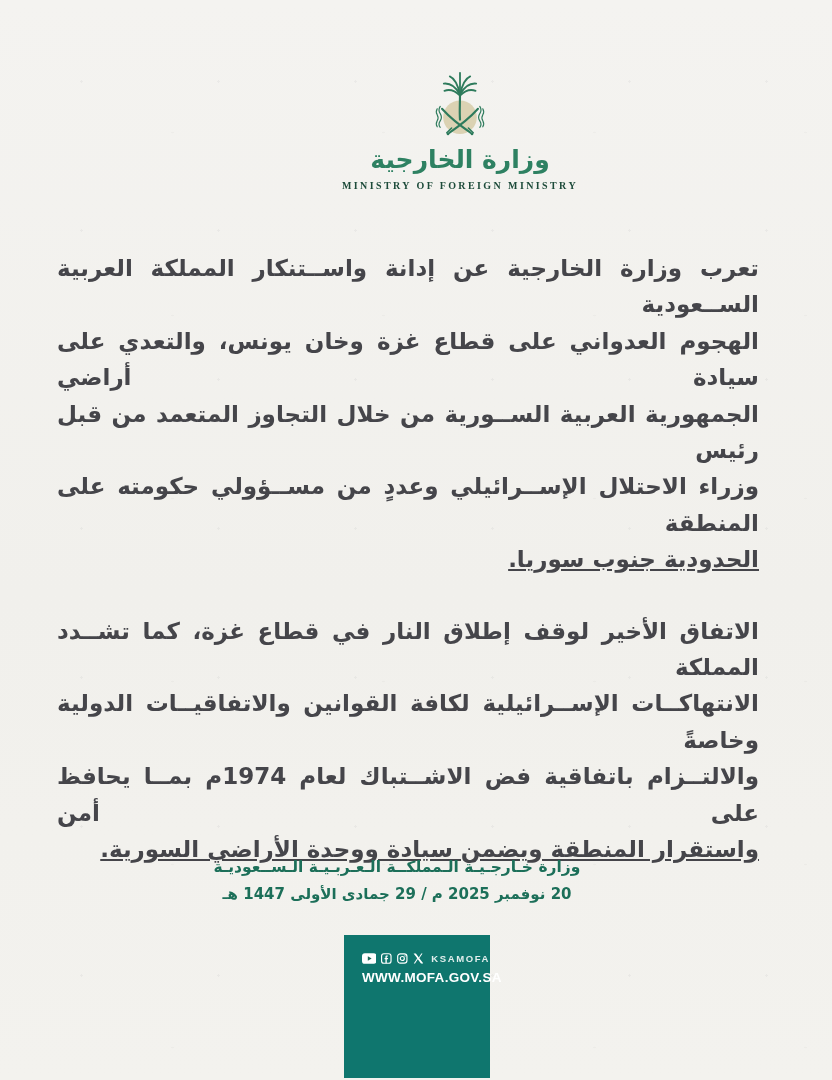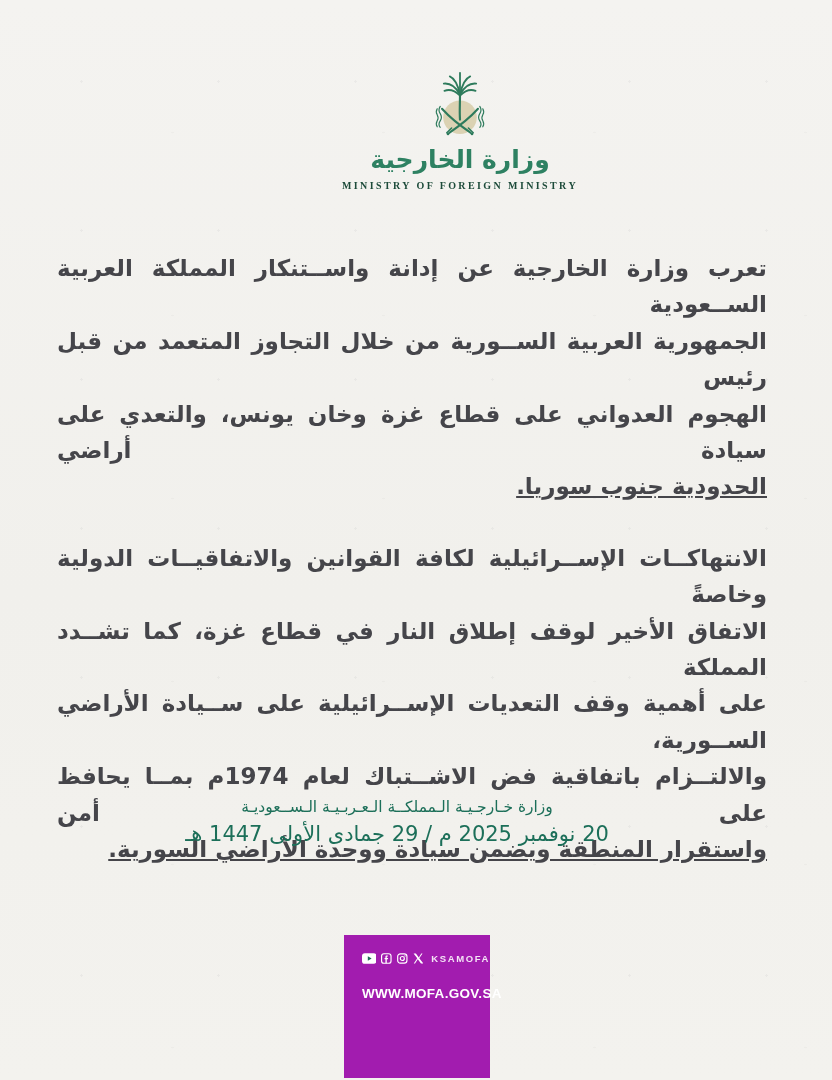--- a/index.html
+++ b/index.html
@@ -25,49 +25,49 @@
   .ministry-en{
     margin-top:5px;font-family:"Liberation Serif",serif;font-weight:bold;
     font-size:10px;letter-spacing:2.4px;color:#1d4b3a;
   }
 
   
   .statement{
     position:absolute;top:250px;left:57px;width:718px;
     direction:rtl;color:#45454a;font-weight:bold;font-size:23px;
   }
-  .para{margin:0 8px 35px 0;}
+  .para{margin:0 16px 35px 0;}
   .line{
     line-height:36.4px;
     text-align:justify;text-align-last:justify;
     overflow:hidden;white-space:normal;
   }
   .line-last{text-align-last:right;text-decoration:underline;}
 
   
   .signature{
-    position:absolute;top:796px;left:0;width:794px;text-align:center;
-    direction:rtl;color:#1c6f59;font-weight:normal;
+    position:absolute;top:856px;left:0;width:794px;text-align:center;
+    direction:rtl;color:#1c6f59;font-weight:bold;
   }
   .sig-org{font-size:15.5px;line-height:22px;}
-  .sig-date{font-size:21px;line-height:22px;margin-top:5px;}
+  .sig-date{font-size:15px;line-height:22px;margin-top:5px;}
 
   
   .footer-box{
     position:absolute;left:344px;top:935px;width:146px;height:143px;
-    background:#a21caf;box-sizing:border-box;padding:17px 0 0 18px;
+    background:#0f766e;box-sizing:border-box;padding:17px 0 0 18px;
   }
   .social-row{display:flex;align-items:center;gap:5px;height:13px;}
   .social-row svg{display:block;}
   .handle{
     color:rgba(255,255,255,0.88);font-family:"Liberation Sans",sans-serif;
     font-weight:bold;font-size:9.5px;letter-spacing:1.6px;margin-left:3px;
   }
   .website{
-    margin-top:21px;color:#ffffff;font-family:"Liberation Sans",sans-serif;
+    margin-top:5px;color:#ffffff;font-family:"Liberation Sans",sans-serif;
     font-weight:bold;font-size:13.5px;letter-spacing:0.3px;
   }
 </style>
 </head>
 <body>
 
 <div class="logo-block">
 
   <svg class="emblem" width="84" height="74" viewBox="0 0 140 122" aria-hidden="true">
 
@@ -100,28 +100,28 @@
     </g>
   </svg>
 
   <div class="wordmark">وزارة الخارجية</div>
   <div class="ministry-en">MINISTRY OF FOREIGN MINISTRY</div>
 </div>
 
 <div class="statement" dir="rtl">
   <div class="para">
     <div class="line">تعرب وزارة الخارجية عن إدانة واســتنكار المملكة العربية الســعودية</div>
+    <div class="line">الهجوم العدواني على قطاع غزة وخان يونس، والتعدي على سيادة أراضي</div>
     <div class="line">الجمهورية العربية الســورية من خلال التجاوز المتعمد من قبل رئيس</div>
-    <div class="line">الهجوم العدواني على قطاع غزة وخان يونس، والتعدي على سيادة أراضي</div>
+    <div class="line">وزراء الاحتلال الإســرائيلي وعددٍ من مســؤولي حكومته على المنطقة</div>
     <div class="line line-last">الحدودية جنوب سوريا.</div>
   </div>
   <div class="para">
+    <div class="line">الاتفاق الأخير لوقف إطلاق النار في قطاع غزة، كما تشــدد المملكة</div>
     <div class="line">الانتهاكــات الإســرائيلية لكافة القوانين والاتفاقيــات الدولية وخاصةً</div>
-    <div class="line">الاتفاق الأخير لوقف إطلاق النار في قطاع غزة، كما تشــدد المملكة</div>
-    <div class="line">على أهمية وقف التعديات الإســرائيلية على ســيادة الأراضي الســورية،</div>
     <div class="line">والالتــزام باتفاقية فض الاشــتباك لعام 1974م بمــا يحافظ على أمن</div>
     <div class="line line-last">واستقرار المنطقة ويضمن سيادة ووحدة الأراضي السورية.</div>
   </div>
 </div>
 
 <div class="signature" dir="rtl">
   <div class="sig-org">وزارة خـارجـيـة الـمملكــة الـعـربـيـة الـســعوديـة</div>
   <div class="sig-date">20 نوفمبر 2025 م / 29 جمادى الأولى 1447 هـ</div>
 </div>
 

